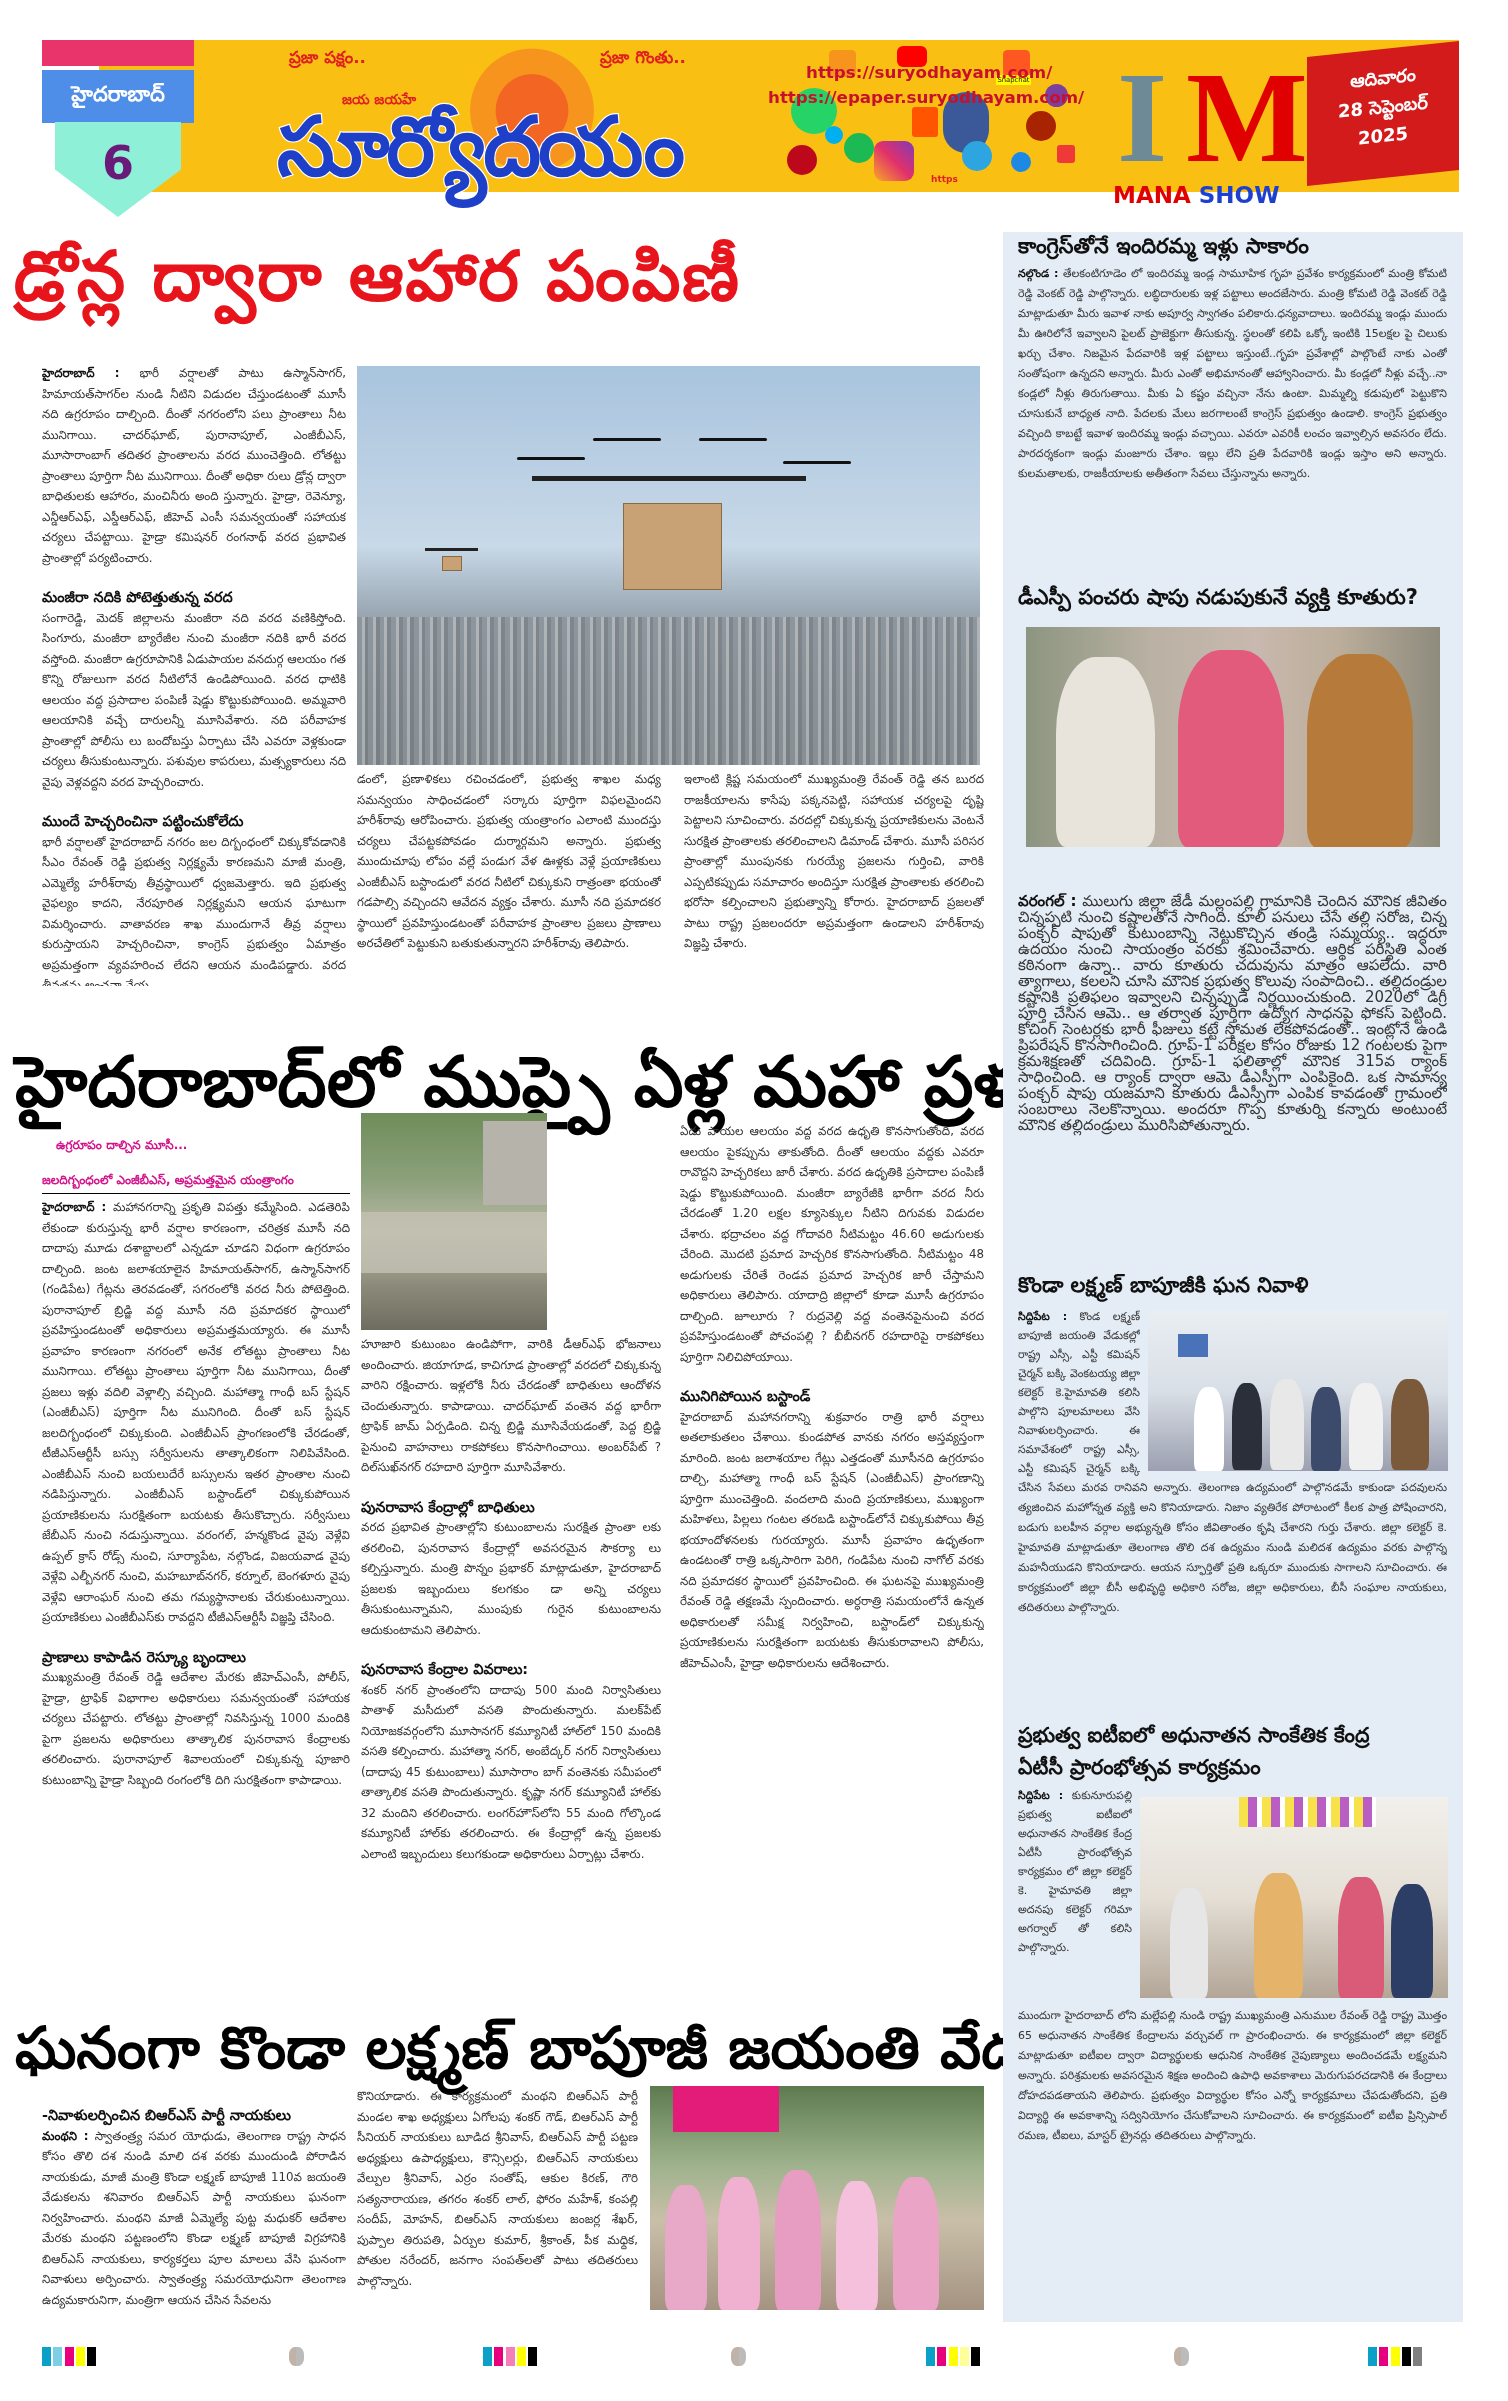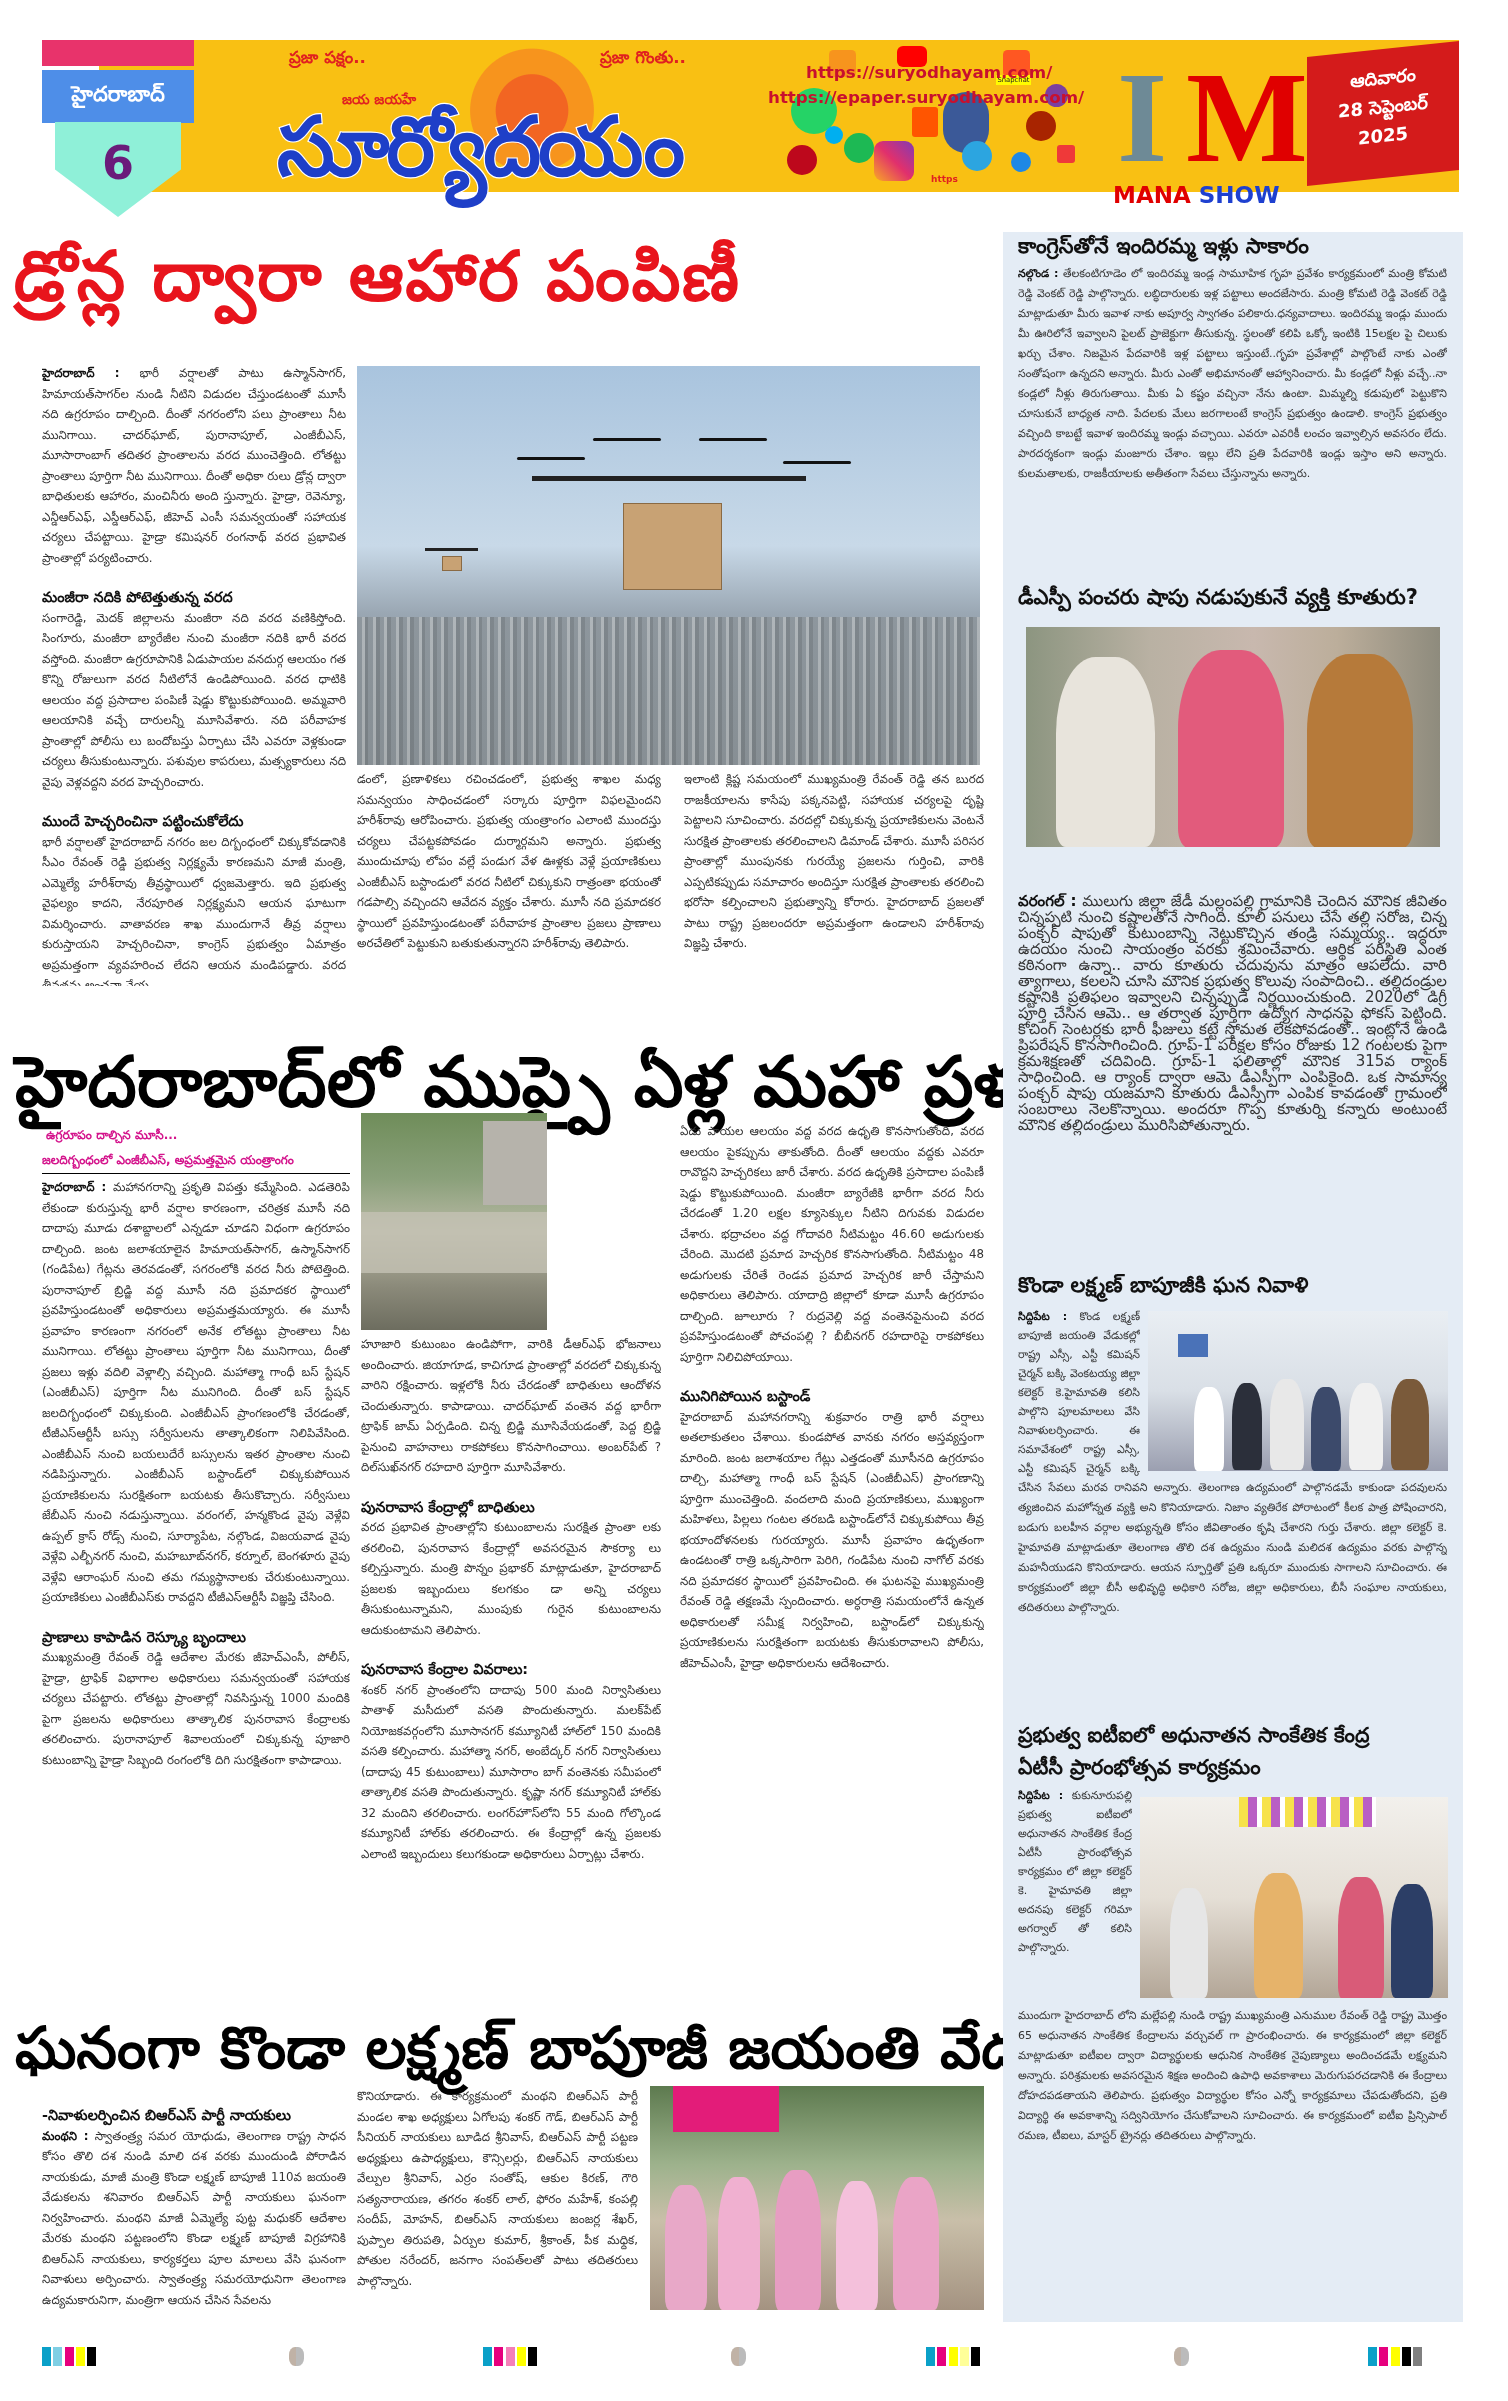--- a/index.html
+++ b/index.html
@@ -133,21 +133,21 @@
 <div class="col" style="left:357px;top:769px;width:304px;height:220px;overflow:hidden">
   <span>డంలో, ప్రణాళికలు రచించడంలో, ప్రభుత్వ శాఖల మధ్య సమన్వయం సాధించడంలో సర్కారు పూర్తిగా విఫలమైందని హరీశ్‌రావు ఆరోపించారు. ప్రభుత్వ యంత్రాంగం ఎలాంటి ముందస్తు చర్యలు చేపట్టకపోవడం దుర్మార్గమని అన్నారు. ప్రభుత్వ ముందుచూపు లోపం వల్లే పండుగ వేళ ఊళ్లకు వెళ్లే ప్రయాణికులు ఎంజీబీఎస్ బస్టాండులో వరద నీటిలో చిక్కుకుని రాత్రంతా భయంతో గడపాల్సి వచ్చిందని ఆవేదన వ్యక్తం చేశారు. మూసీ నది ప్రమాదకర స్థాయిలో ప్రవహిస్తుండటంతో పరీవాహక ప్రాంతాల ప్రజలు ప్రాణాలు అరచేతిలో పెట్టుకుని బతుకుతున్నారని హరీశ్‌రావు తెలిపారు.</span>
 </div>
 <div class="col" style="left:684px;top:769px;width:300px;height:220px;overflow:hidden">
   <span>ఇలాంటి క్లిష్ట సమయంలో ముఖ్యమంత్రి రేవంత్ రెడ్డి తన బురద రాజకీయాలను కాసేపు పక్కనపెట్టి, సహాయక చర్యలపై దృష్టి పెట్టాలని సూచించారు. వరదల్లో చిక్కుకున్న ప్రయాణికులను వెంటనే సురక్షిత ప్రాంతాలకు తరలించాలని డిమాండ్ చేశారు. మూసీ పరిసర ప్రాంతాల్లో ముంపునకు గురయ్యే ప్రజలను గుర్తించి, వారికి ఎప్పటికప్పుడు సమాచారం అందిస్తూ సురక్షిత ప్రాంతాలకు తరలించి భరోసా కల్పించాలని ప్రభుత్వాన్ని కోరారు. హైదరాబాద్ ప్రజలతో పాటు రాష్ట్ర ప్రజలందరూ అప్రమత్తంగా ఉండాలని హరీశ్‌రావు విజ్ఞప్తి చేశారు.</span>
 </div>
 
 <h1 id="h2" class="abs hl-black">హైదరాబాద్‌లో ముప్పై ఏళ్ల మహా ప్రళయం</h1>
 
 <div class="col" style="left:42px;top:1121px;width:308px;height:882px;overflow:hidden">
-  <span class="subm" style="border:none;padding:0;margin:4px">ఉగ్రరూపం దాల్చిన మూసీ...</span>
+  <span class="subm" style="border:none;padding:0;margin:14px">ఉగ్రరూపం దాల్చిన మూసీ...</span>
   <span class="subm">జలదిగ్బంధంలో ఎంజీబీఎస్, అప్రమత్తమైన యంత్రాంగం</span>
   <b>హైదరాబాద్ :</b>
   <span>మహానగరాన్ని ప్రకృతి విపత్తు కమ్మేసింది. ఎడతెరిపి లేకుండా కురుస్తున్న భారీ వర్షాల కారణంగా, చరిత్రక మూసీ నది దాదాపు మూడు దశాబ్దాలలో ఎన్నడూ చూడని విధంగా ఉగ్రరూపం దాల్చింది. జంట జలాశయాలైన హిమాయత్‌సాగర్, ఉస్మాన్‌సాగర్ (గండిపేట) గేట్లను తెరవడంతో, సగరంలోకి వరద నీరు పోటెత్తింది. పురానాపూల్ బ్రిడ్జి వద్ద మూసీ నది ప్రమాదకర స్థాయిలో ప్రవహిస్తుండటంతో అధికారులు అప్రమత్తమయ్యారు. ఈ మూసీ ప్రవాహం కారణంగా నగరంలో అనేక లోతట్టు ప్రాంతాలు నీట మునిగాయి. లోతట్టు ప్రాంతాలు పూర్తిగా నీట మునిగాయి, దీంతో ప్రజలు ఇళ్లు వదిలి వెళ్లాల్సి వచ్చింది. మహాత్మా గాంధీ బస్ స్టేషన్ (ఎంజీబీఎస్) పూర్తిగా నీట మునిగింది. దీంతో బస్ స్టేషన్ జలదిగ్బంధంలో చిక్కుకుంది. ఎంజీబీఎస్ ప్రాంగణంలోకి చేరడంతో, టీజీఎస్ఆర్టీసీ బస్సు సర్వీసులను తాత్కాలికంగా నిలిపివేసింది. ఎంజీబీఎస్ నుంచి బయలుదేరే బస్సులను ఇతర ప్రాంతాల నుంచి నడిపిస్తున్నారు. ఎంజీబీఎస్ బస్టాండ్‌లో చిక్కుకుపోయిన ప్రయాణికులను సురక్షితంగా బయటకు తీసుకొచ్చారు.</span>
   <span>సర్వీసులు జేబీఎస్ నుంచి నడుస్తున్నాయి. వరంగల్, హన్మకొండ వైపు వెళ్లేవి ఉప్పల్ క్రాస్ రోడ్స్ నుంచి, సూర్యాపేట, నల్గొండ, విజయవాడ వైపు వెళ్లేవి ఎల్బీనగర్ నుంచి, మహబూబ్‌నగర్, కర్నూల్, బెంగళూరు వైపు వెళ్లేవి ఆరాంఘర్ నుంచి తమ గమ్యస్థానాలకు చేరుకుంటున్నాయి. ప్రయాణికులు ఎంజీబీఎస్‌కు రావద్దని టీజీఎస్ఆర్టీసీ విజ్ఞప్తి చేసింది.</span>
   <span class="sub">ప్రాణాలు కాపాడిన రెస్క్యూ బృందాలు</span>
   <span>ముఖ్యమంత్రి రేవంత్ రెడ్డి ఆదేశాల మేరకు జీహెచ్‌ఎంసీ, పోలీస్, హైడ్రా, ట్రాఫిక్ విభాగాల అధికారులు సమన్వయంతో సహాయక చర్యలు చేపట్టారు. లోతట్టు ప్రాంతాల్లో నివసిస్తున్న 1000 మందికి పైగా ప్రజలను అధికారులు తాత్కాలిక పునరావాస కేంద్రాలకు తరలించారు. పురానాపూల్ శివాలయంలో చిక్కుకున్న పూజారి కుటుంబాన్ని హైడ్రా సిబ్బంది రంగంలోకి దిగి సురక్షితంగా కాపాడాయి.</span>
 </div>
 
 <div id="img-flood" class="img">
   <div class="abs" style="left:0;top:99px;width:186px;height:61px;background:#c4c2b4;opacity:.8"></div>

